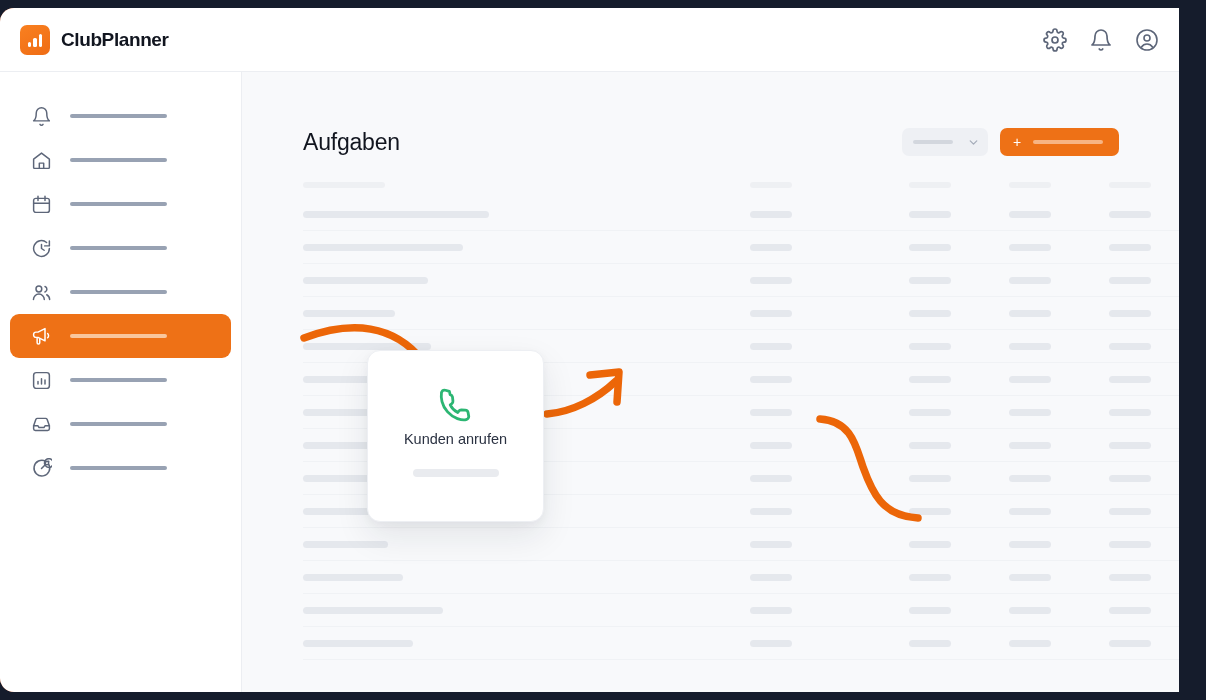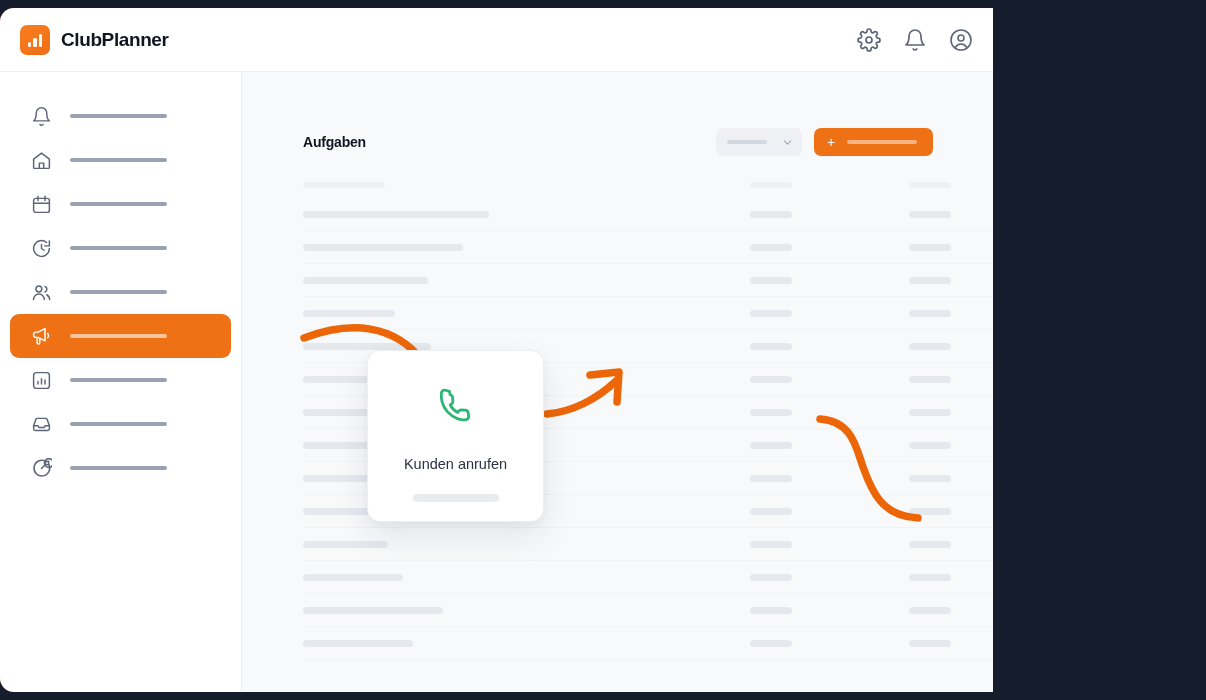--- a/index.html
+++ b/index.html
@@ -4,21 +4,21 @@
 <style>
   * { box-sizing: border-box; margin: 0; padding: 0; }
   html, body {
     width: 1206px; height: 700px;
     background: #151c2c;
     font-family: "Liberation Sans", sans-serif;
     overflow: hidden;
   }
   #app {
     position: absolute; left: 0; top: 8px;
-    width: 993px; height: 684px;
+    width: 1179px; height: 684px;
     background: #c2410c;
     border-radius: 14px 0 0 14px;
     overflow: hidden;
   }
 
   
   .topbar {
     position: relative; height: 64px; width: 100%;
     background: #fff; border-bottom: 1px solid #eceef2;
     display: flex; align-items: center;
@@ -61,21 +61,21 @@
   }
   .nav-item.active .nav-bar { background: #f9c69c; }
 
   
   .main { flex: 1; background: #f8f9fb; position: relative; overflow: hidden; }
   .main-head {
     position: absolute; left: 61px; top: 56px; right: 60px;
     display: flex; align-items: center; justify-content: space-between;
   }
   .page-title {
-    font-size: 14px; font-weight: 700; color: #11151f; letter-spacing: -0.2px;
+    font-size: 23px; font-weight: 400; color: #11151f; letter-spacing: -0.2px;
   }
   .head-actions { display: flex; align-items: center; gap: 12px; }
   .select-skel {
     width: 86px; height: 28px; border-radius: 7px; background: #eef0f4;
     display: flex; align-items: center; justify-content: space-between;
     padding: 0 8px 0 11px;
   }
   .select-skel .s-bar { width: 40px; height: 3.5px; border-radius: 2px; background: #d3d7de; }
   .chev { width: 13px; height: 13px; color: #a6adba; display: block; }
   .add-btn {
@@ -106,21 +106,21 @@
   }
   .card-icon { color: #2cb673; display: block; }
   .card-label {
     font-size: 14.5px; color: #2b3242; text-align: center; white-space: nowrap;
   }
   .card-skel {
     height: 8px; border-radius: 4px; background: #e9ebef;
   }
   #card1 { left: 125px; top: 278px; width: 177px; height: 172px; }
   #card1 .card-icon { margin-top: 34px; }
-  #card1 .card-label { margin-top: 25px; }
+  #card1 .card-label { }
   #card1 .card-skel { width: 86px; margin-top: 22px; }
   #card2 { left: 397px; top: 245px; width: 178px; height: 178px; }
   #card2 .card-icon { margin-top: 33px; }
   #card2 .card-label { margin-top: 24px; }
   #card2 .card-skel { width: 86px; margin-top: 24px; }
   #card3 { left: 676px; top: 309px; width: 180px; height: 180px; }
   #card3 .card-icon { margin-top: 33px; }
   #card3 .card-label { margin-top: 25px; }
   #card3 .card-skel { width: 86px; margin-top: 24px; }
 </style>

